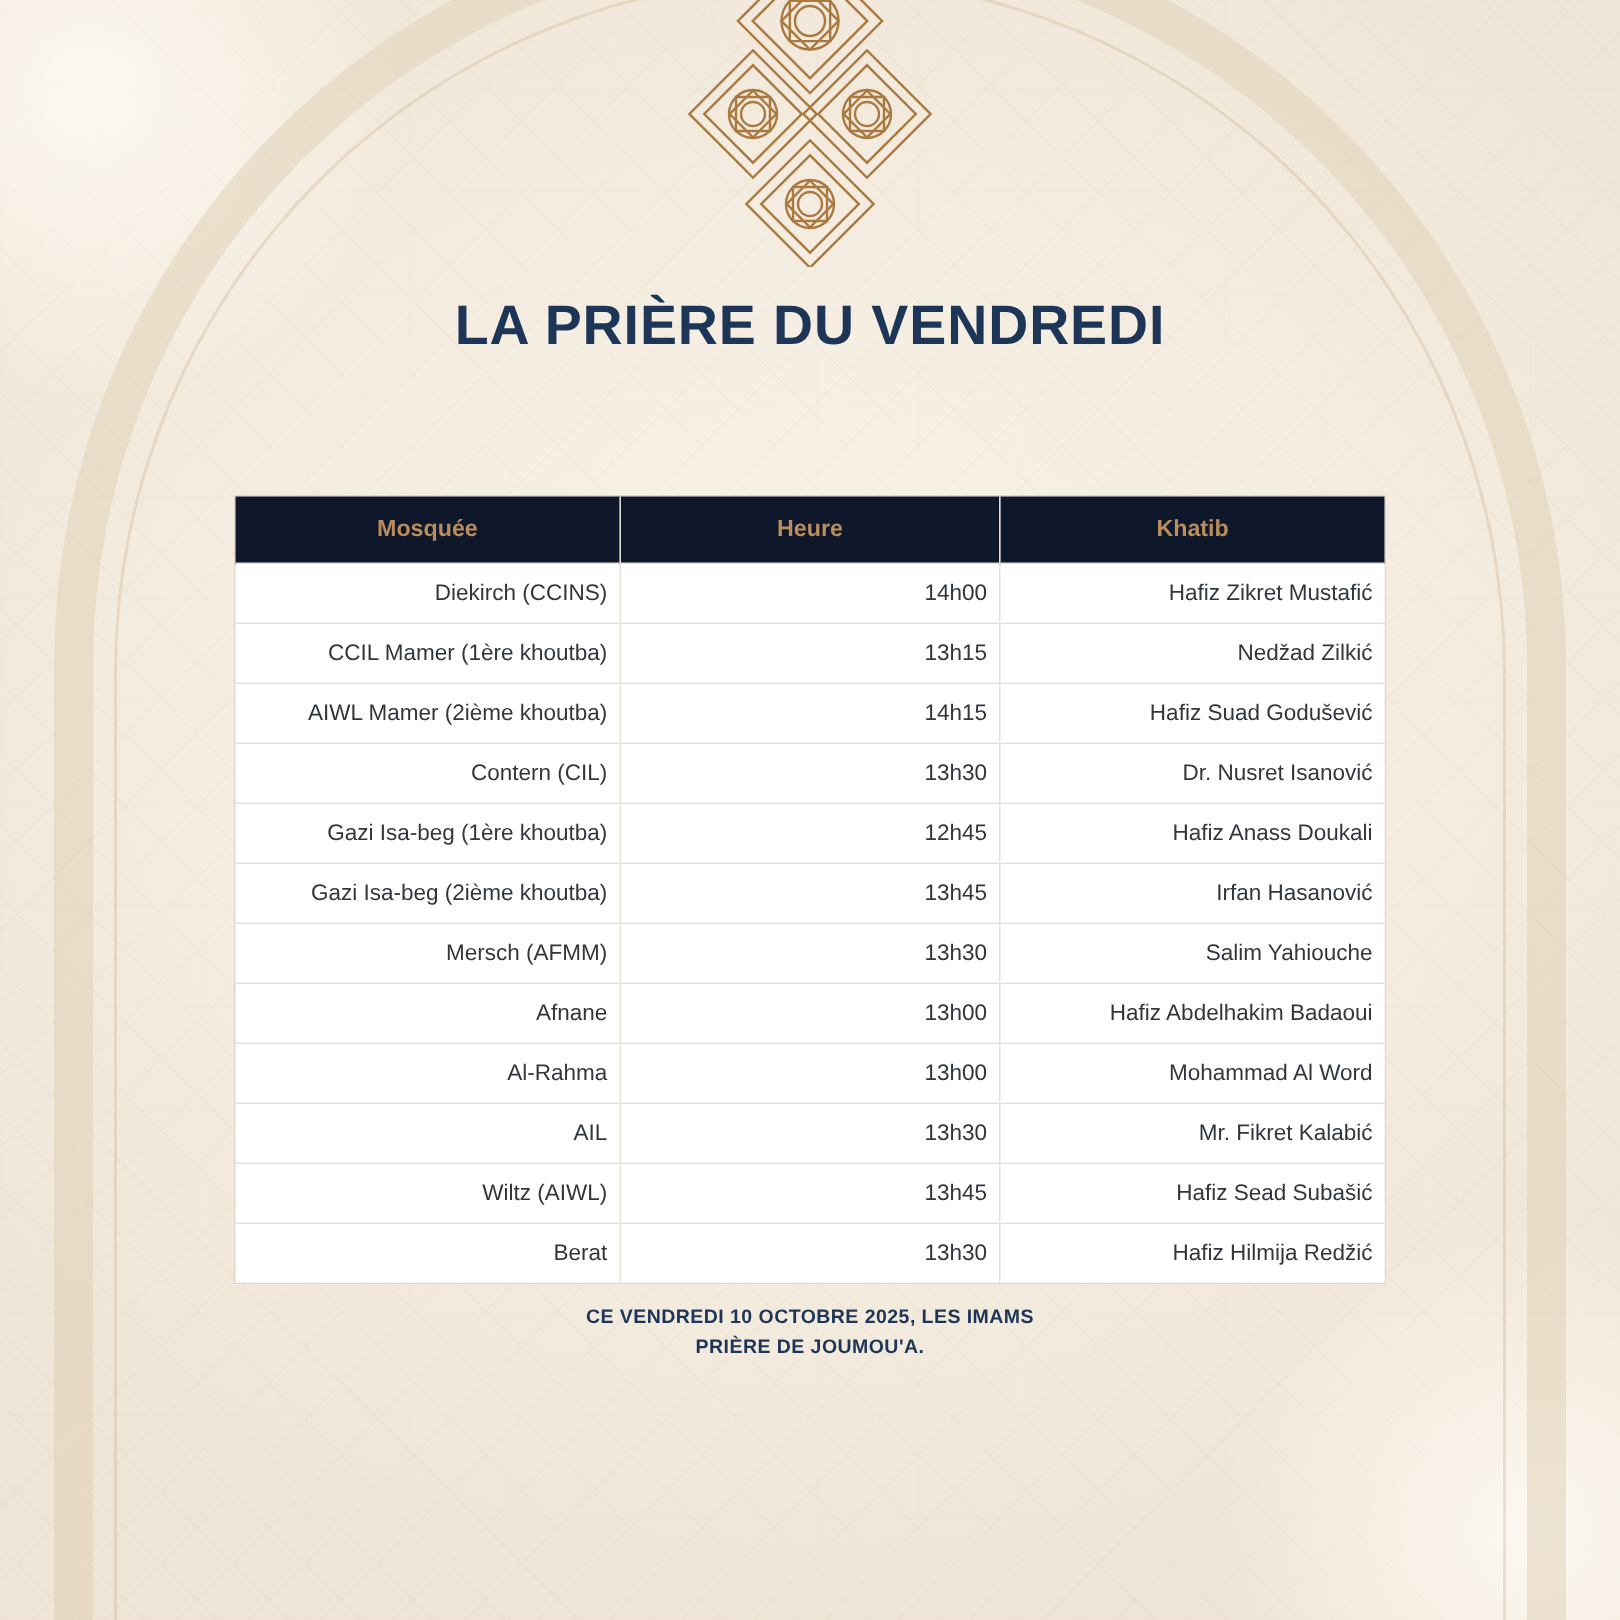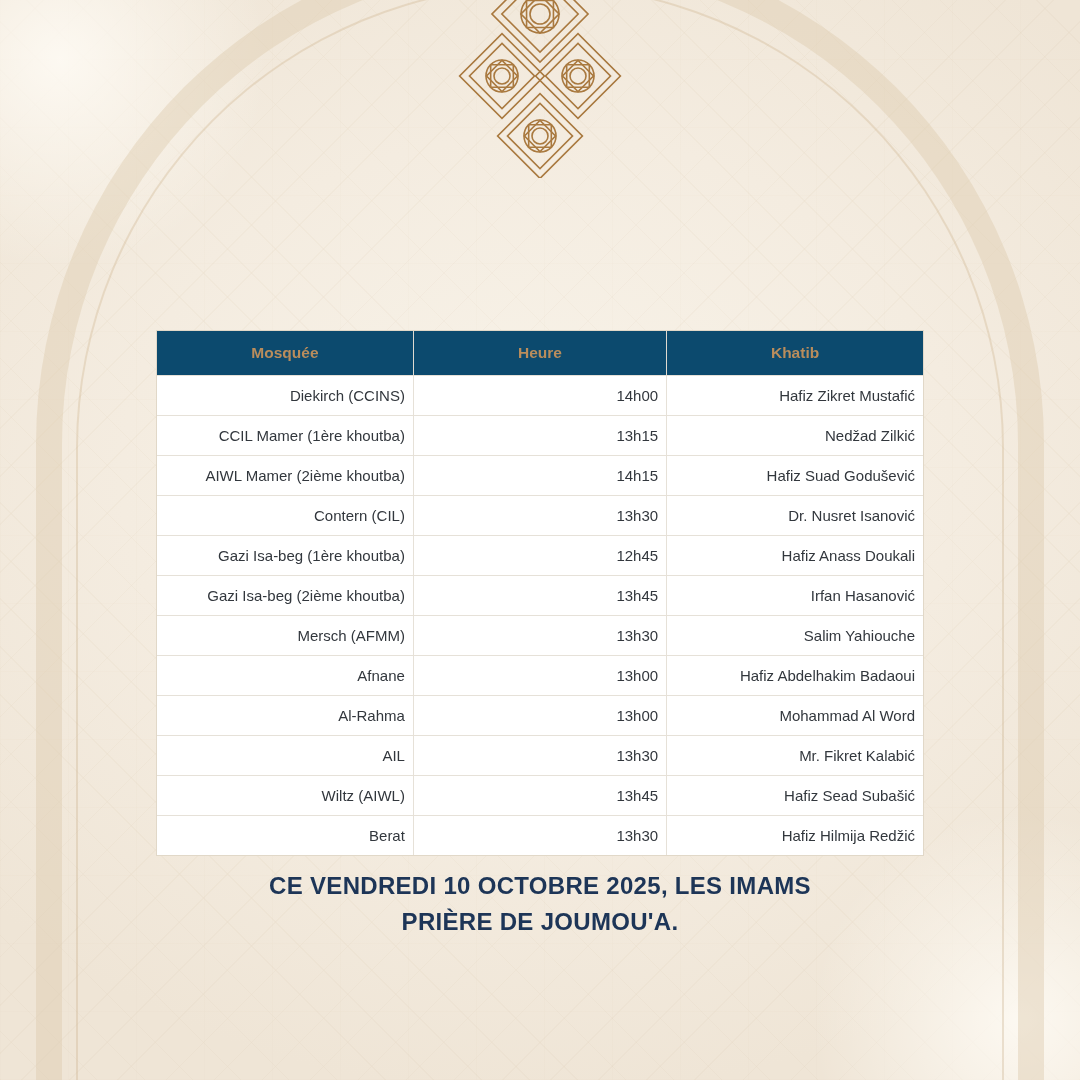--- a/index.html
+++ b/index.html
@@ -106,21 +106,21 @@
     border: 1px solid #e1d8c8;
     box-sizing: border-box;
     background: #ffffff;
   }
   table {
     border-collapse: collapse;
     width: 100%;
     table-layout: fixed;
   }
   thead th {
-    background: #0c4a6e;
+    background: #0f172a;
     color: #b98d5c;
     font-size: 15.5px;
     font-weight: bold;
     padding: 13px 6px;
     border-right: 1px solid #dfdad0;
     text-align: center;
   }
   thead th:last-child { border-right: none; }
   tbody td {
     background: #ffffff;
@@ -139,21 +139,21 @@
   .col-time   { width: 33.0%; }
   .col-khatib { width: 33.5%; }
 
   .footnote {
     position: absolute;
     top: 868px;
     left: 0;
     right: 0;
     text-align: center;
     color: #1d3557;
-    font-size: 24px;
+    font-size: 13px;
     font-weight: bold;
     line-height: 1.5;
     letter-spacing: 0.3px;
     text-transform: uppercase;
   }
 
   .logo-badge {
     position: absolute;
     left: 50%;
     top: 975px;
@@ -232,20 +232,21 @@
         <rect x="-23" y="-23" width="46" height="46"></rect>
         <circle cx="0" cy="0" r="16"></circle>
         <circle cx="0" cy="0" r="8"></circle>
         <path d="M-16 0 L0 -16 L16 0 L0 16 Z"></path>
         <path d="M-11 -11 L11 -11 L11 11 L-11 11 Z"></path>
       </g>
     </g>
   </svg>
 
   <div class="headline">
+    <div>la prière du vendredi</div>
   </div>
 
   <div class="table-wrap">
     <table>
       <thead>
         <tr>
           <th class="col-mosque">Mosquée</th>
           <th class="col-time">Heure</th>
           <th class="col-khatib">Khatib</th>
         </tr>

